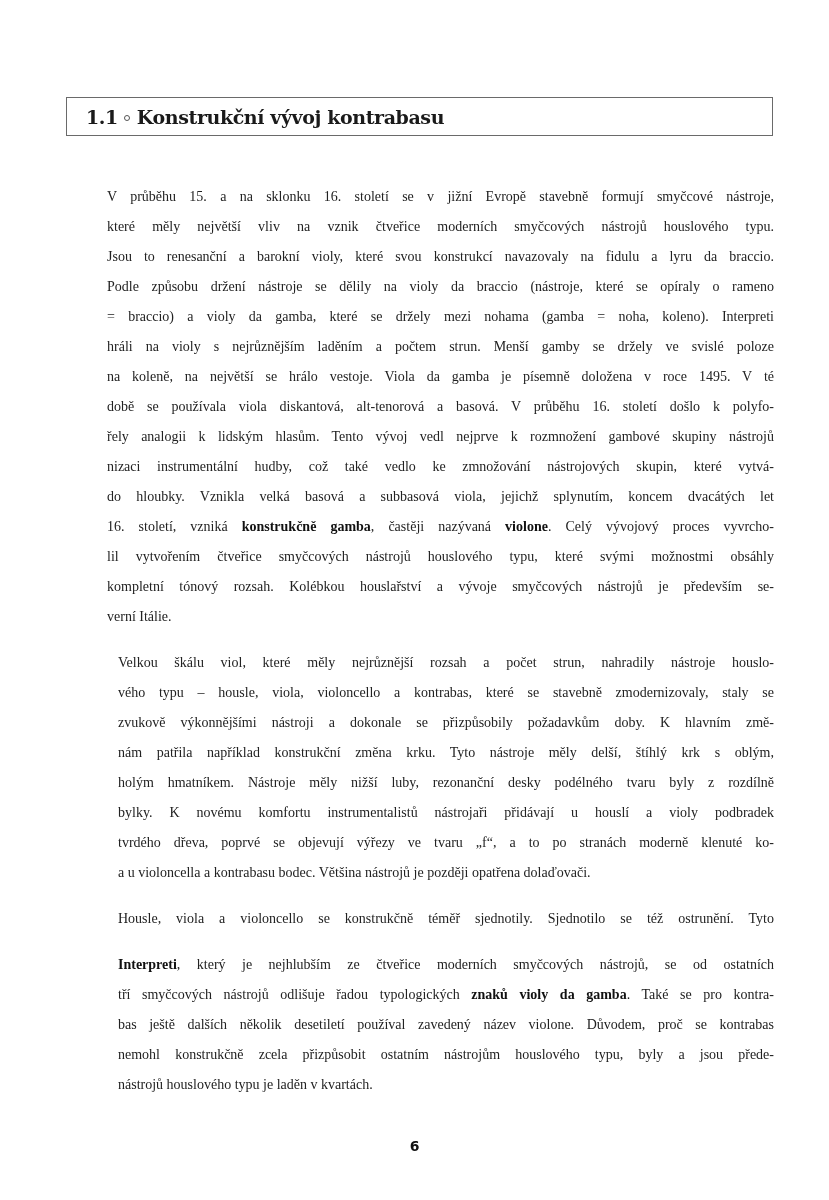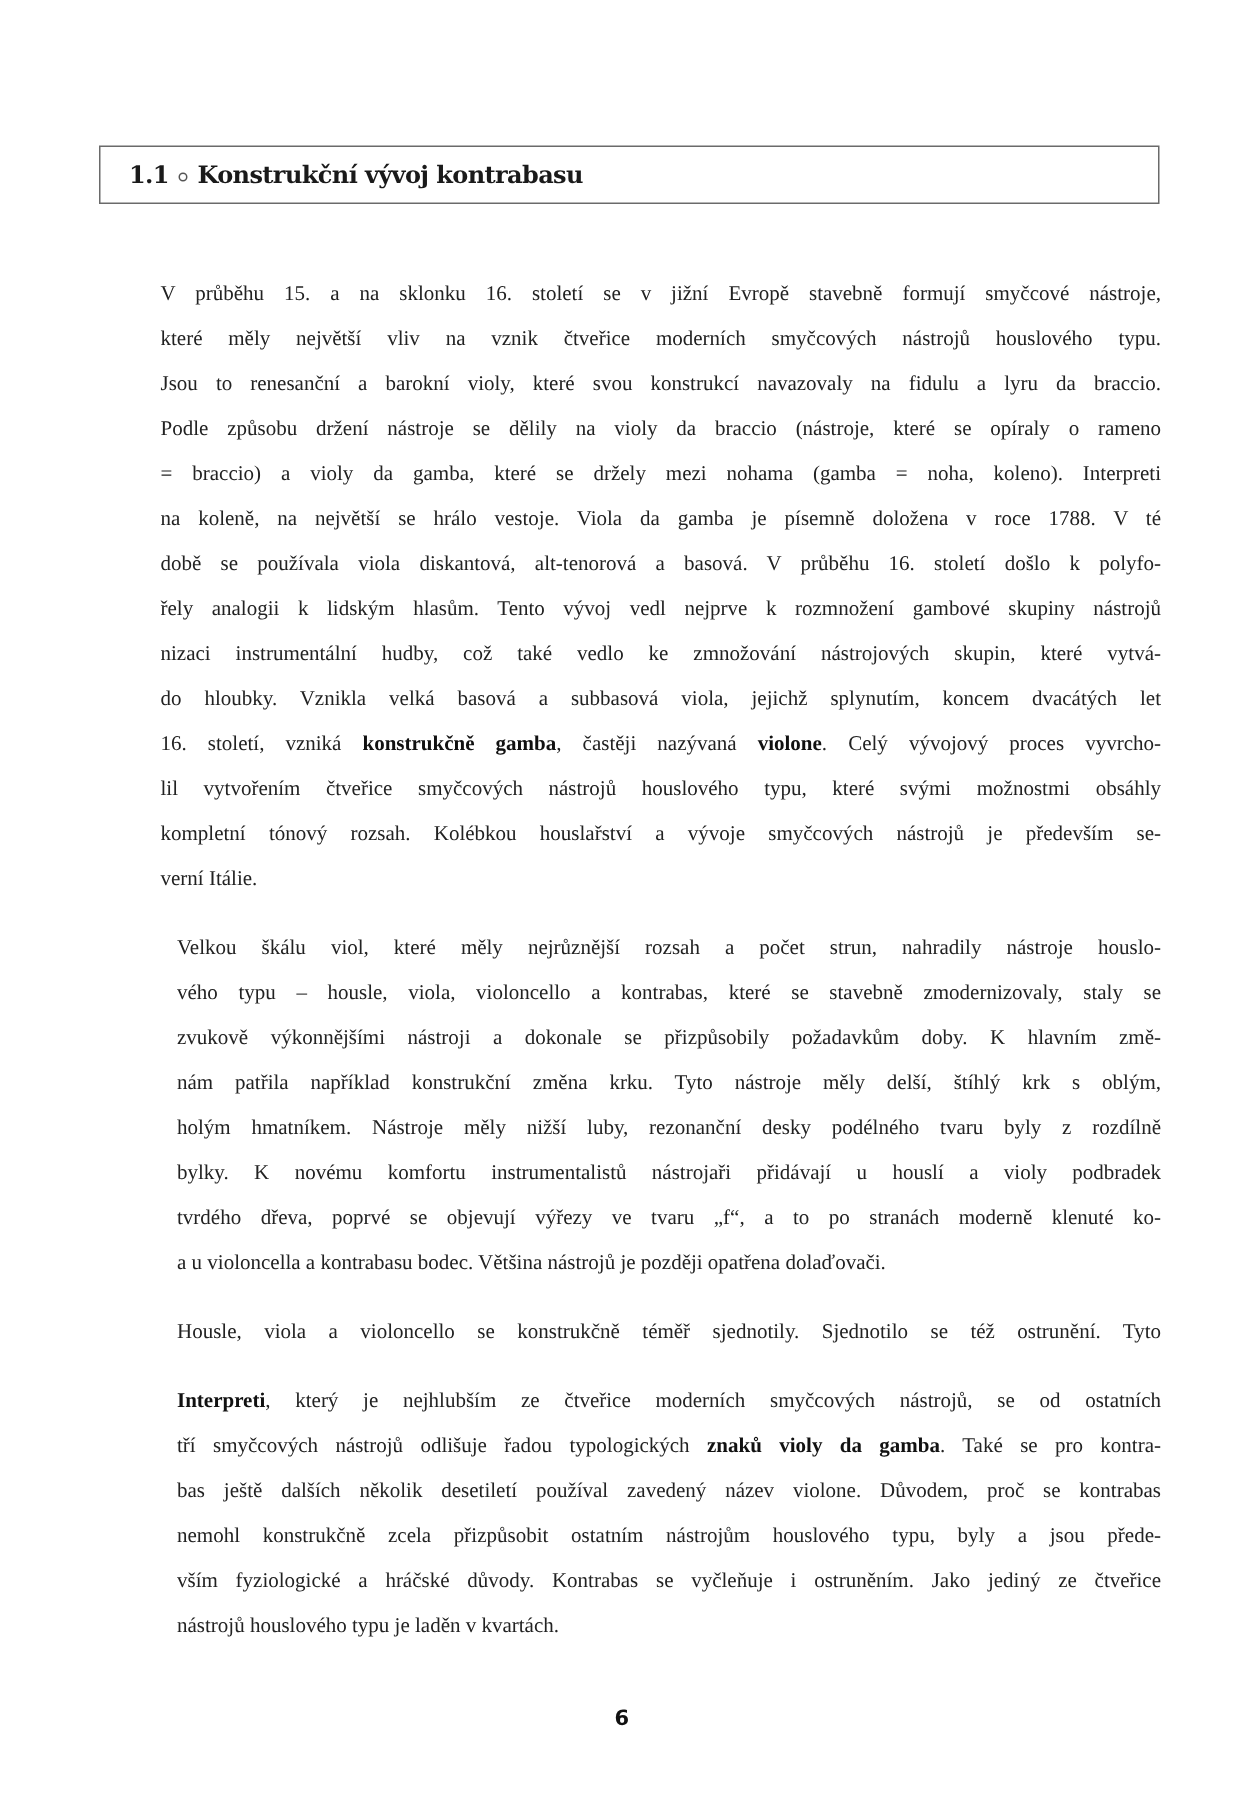--- a/index.html
+++ b/index.html
@@ -28,21 +28,21 @@
       height: 39px;
       border: 1.5px solid #6a6a6a;
       box-sizing: border-box;
       display: flex;
       align-items: center;
       padding-left: 19px;
     }
     .section-header .num,
     .section-header .title {
       font-family: "DejaVu Serif", "Liberation Serif", serif;
-      font-size: 16px;
+      font-size: 19px;
       font-weight: bold;
       color: #1a1a1a;
       letter-spacing: -0.4px;
     }
     .section-header .bullet {
       display: inline-block;
       width: 6px;
       height: 6px;
       border: 1.3px solid #555;
       border-radius: 50%;
@@ -109,21 +109,22 @@
     <span class="title">Konstrukční vývoj kontrabasu</span>
   </div>
 
   <div class="body-text" id="body-text">
       <p class="para">
         <span class="line"><span>V průběhu 15. a na sklonku 16. století se v jižní Evropě stavebně formují smyčcové nástroje,</span></span>
         <span class="line"><span>které měly největší vliv na vznik čtveřice moderních smyčcových nástrojů houslového typu.</span></span>
         <span class="line"><span>Jsou to renesanční a barokní violy, které svou konstrukcí navazovaly na fidulu a lyru da braccio.</span></span>
         <span class="line"><span>Podle způsobu držení nástroje se dělily na violy da braccio (nástroje, které se opíraly o rameno</span></span>
         <span class="line"><span>= braccio) a violy da gamba, které se držely mezi nohama (gamba = noha, koleno). Interpreti</span></span>
-        <span class="line"><span>na koleně, na největší se hrálo vestoje. Viola da gamba je písemně doložena v roce 1788. V té</span></span>
+        <span class="line"><span>hráli na violy s nejrůznějším laděním a počtem strun. Menší gamby se držely ve svislé poloze</span></span>
+        <span class="line"><span>na koleně, na největší se hrálo vestoje. Viola da gamba je písemně doložena v roce 1495. V té</span></span>
         <span class="line"><span>době se používala viola diskantová, alt-tenorová a basová. V průběhu 16. století došlo k polyfo-</span></span>
         <span class="line"><span>řely analogii k lidským hlasům. Tento vývoj vedl nejprve k rozmnožení gambové skupiny nástrojů</span></span>
         <span class="line"><span>nizaci instrumentální hudby, což také vedlo ke zmnožování nástrojových skupin, které vytvá-</span></span>
         <span class="line"><span>do hloubky. Vznikla velká basová a subbasová viola, jejichž splynutím, koncem dvacátých let</span></span>
         <span class="line"><span>16. století, vzniká </span><span class="bold">konstrukčně gamba</span><span>, častěji nazývaná </span><span class="bold">violone</span><span>. Celý vývojový proces vyvrcho-</span></span>
         <span class="line"><span>lil vytvořením čtveřice smyčcových nástrojů houslového typu, které svými možnostmi obsáhly</span></span>
         <span class="line"><span>kompletní tónový rozsah. Kolébkou houslařství a vývoje smyčcových nástrojů je především se-</span></span>
         <span class="line last"><span>verní Itálie.</span></span>
       </p>
       <p class="para indent">
@@ -137,20 +138,19 @@
         <span class="line last"><span>a u violoncella a kontrabasu bodec. Většina nástrojů je později opatřena dolaďovači.</span></span>
       </p>
       <p class="para indent">
         <span class="line"><span>Housle, viola a violoncello se konstrukčně téměř sjednotily. Sjednotilo se též ostrunění. Tyto</span></span>
       </p>
       <p class="para indent">
         <span class="line"><span class="bold">Interpreti</span><span>, který je nejhlubším ze čtveřice moderních smyčcových nástrojů, se od ostatních</span></span>
         <span class="line"><span>tří smyčcových nástrojů odlišuje řadou typologických </span><span class="bold">znaků violy da gamba</span><span>. Také se pro kontra-</span></span>
         <span class="line"><span>bas ještě dalších několik desetiletí používal zavedený název violone. Důvodem, proč se kontrabas</span></span>
         <span class="line"><span>nemohl konstrukčně zcela přizpůsobit ostatním nástrojům houslového typu, byly a jsou přede-</span></span>
-        <span class="line"><span>vším fyziologické a hráčské důvody. Kontrabas se vyčleňuje i ostruněním. Jako jediný ze čtveřice</span></span>
         <span class="line last"><span>nástrojů houslového typu je laděn v kvartách.</span></span>
       </p>
     </div>
 
   <div class="page-number">6</div>
 
 </div>
 
 </body></html>

